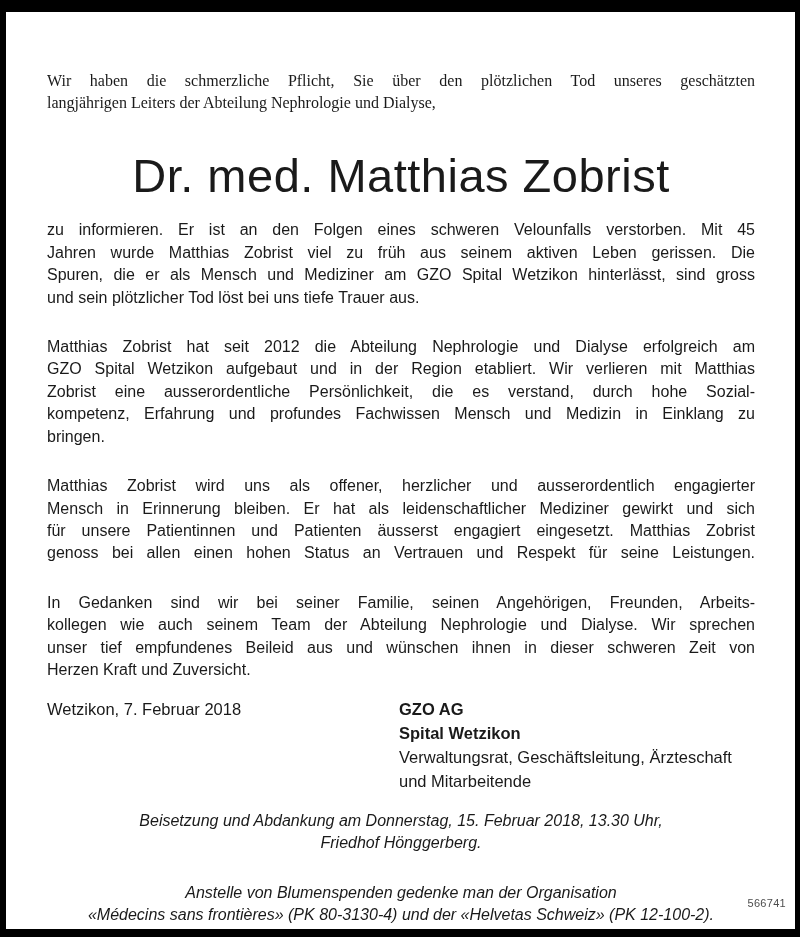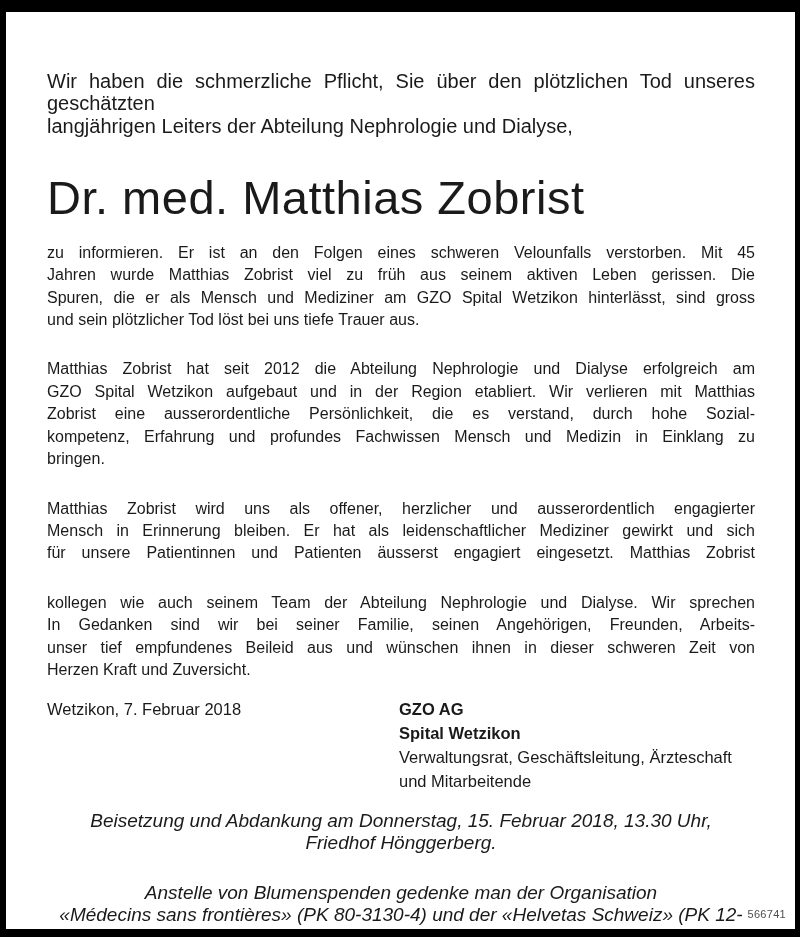--- a/index.html
+++ b/index.html
@@ -19,54 +19,54 @@
     font-family: "Liberation Sans", "DejaVu Sans", sans-serif;
     padding: 33px 40px 0 41px;
     overflow: hidden;
   }
   .notice-type {
     font-size: 21px;
     font-weight: bold;
     letter-spacing: 0.2px;
     margin: 0;
   }
-  .intro { margin-top: 25px; font-size: 20px; line-height: 22.4px; }
+  .intro { margin-top: 25px; font-size: 16px; line-height: 22.4px; font-family: Liberation Serif, serif; }
   .line { display: block; text-align: justify; text-align-last: justify; }
   .line.last { text-align-last: left; }
   .deceased-name {
     margin-top: 35px;
-    text-align: left;
+    text-align: center;
     font-size: 47px;
     font-weight: 400;
     letter-spacing: 0.5px;
     line-height: 1.12;
     white-space: nowrap;
   }
   .para { margin-top: 27px; font-size: 16px; line-height: 22.4px; }
   .para.first-after-name { margin-top: 17px; }
   .sig-row {
     display: flex;
     margin-top: 14px;
     font-size: 16.5px;
     line-height: 24px;
   }
   .dateline { width: 328px; flex: 0 0 328px; }
   .sig-col { flex: 1; margin-left: 24px; }
   .sig-col .b { font-weight: bold; }
   .centered-italic {
     text-align: center;
     font-style: italic;
-    font-size: 19px;
+    font-size: 16px;
     line-height: 22px;
   }
   .funeral { margin-top: 17px; }
   .donations { margin-top: 28px; }
   .ref-number {
     position: absolute;
-    right: 9px; bottom: 9px;
+    right: 9px; bottom: 20px;
     font-size: 11px;
     color: #4d4d4d;
     font-style: normal;
     letter-spacing: 0.3px;
     margin-left: 24px;
   }
 </style>
 </head>
 <body>
 
@@ -93,25 +93,26 @@
       <span class="line">GZO Spital Wetzikon aufgebaut und in der Region etabliert. Wir verlieren mit Matthias</span>
       <span class="line">Zobrist eine ausserordentliche Persönlichkeit, die es verstand, durch hohe Sozial-</span>
       <span class="line">kompetenz, Erfahrung und profundes Fachwissen Mensch und Medizin in Einklang zu</span>
       <span class="line last">bringen.</span>
     </p>
 
     <p class="para">
       <span class="line">Matthias Zobrist wird uns als offener, herzlicher und ausserordentlich engagierter</span>
       <span class="line">Mensch in Erinnerung bleiben. Er hat als leidenschaftlicher Mediziner gewirkt und sich</span>
       <span class="line">für unsere Patientinnen und Patienten äusserst engagiert eingesetzt. Matthias Zobrist</span>
+      <span class="line">genoss bei allen einen hohen Status an Vertrauen und Respekt für seine Leistungen.</span>
     </p>
 
     <p class="para">
+      <span class="line">In Gedanken sind wir bei seiner Familie, seinen Angehörigen, Freunden, Arbeits-</span>
       <span class="line">kollegen wie auch seinem Team der Abteilung Nephrologie und Dialyse. Wir sprechen</span>
-      <span class="line">In Gedanken sind wir bei seiner Familie, seinen Angehörigen, Freunden, Arbeits-</span>
       <span class="line">unser tief empfundenes Beileid aus und wünschen ihnen in dieser schweren Zeit von</span>
       <span class="line last">Herzen Kraft und Zuversicht.</span>
     </p>
 
     <div class="sig-row">
       <div class="dateline">Wetzikon, 7. Februar 2018</div>
       <div class="sig-col">
         <div class="b">GZO AG</div>
         <div class="b">Spital Wetzikon</div>
         <div>Verwaltungsrat, Geschäftsleitung, Ärzteschaft</div>

